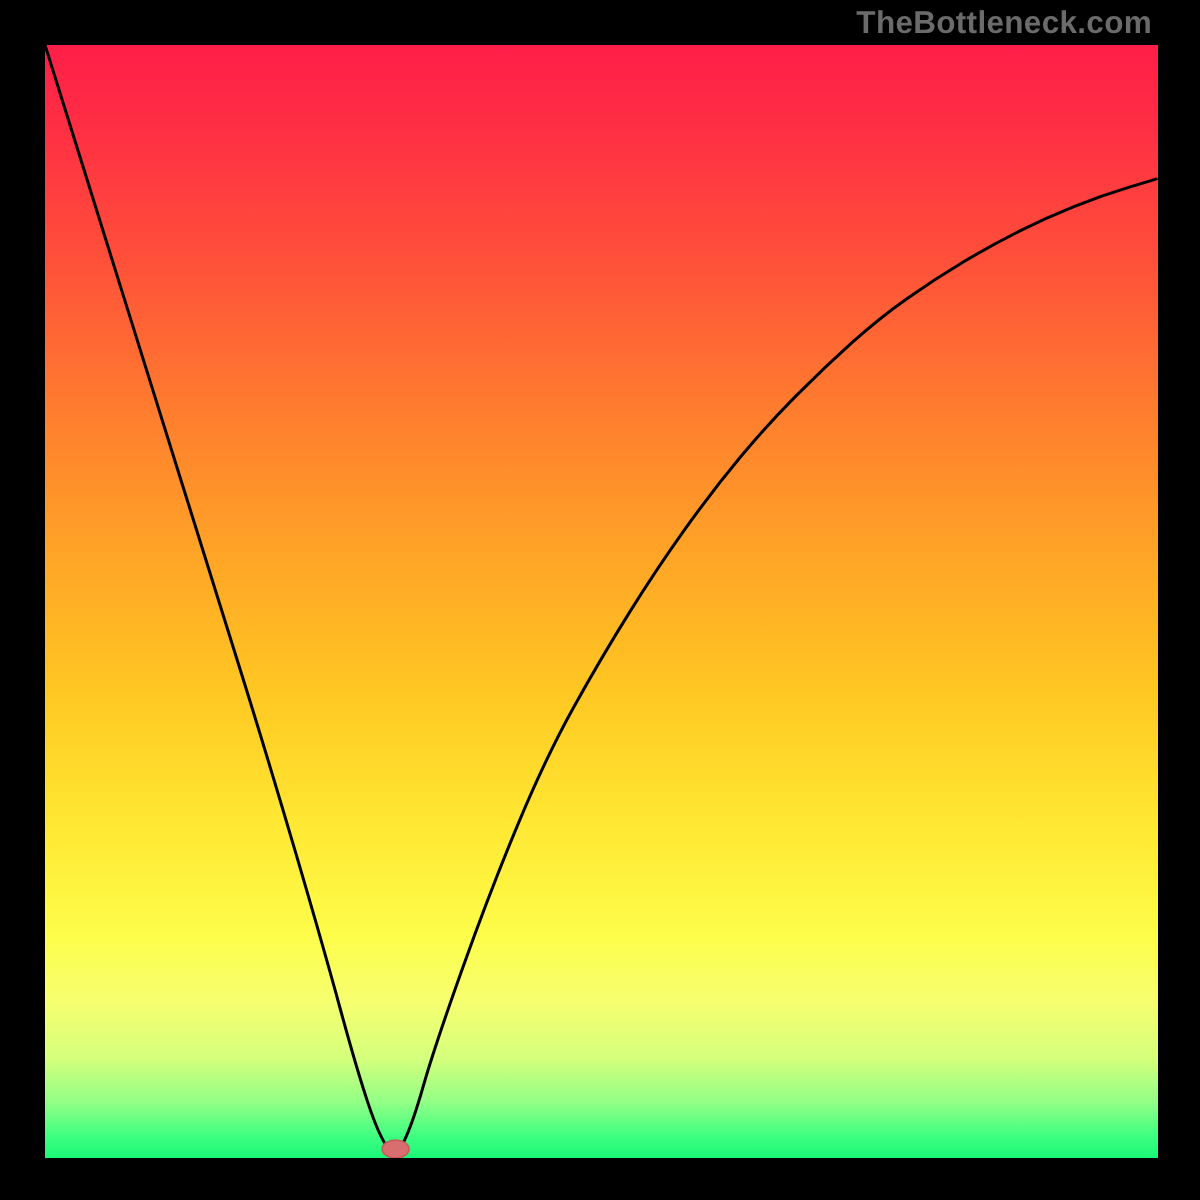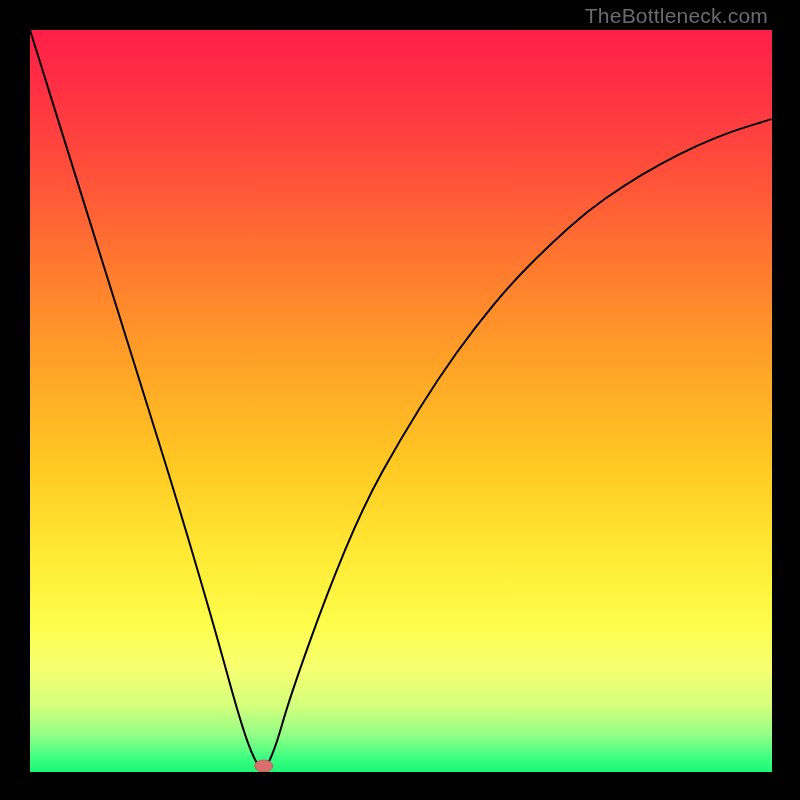--- a/index.html
+++ b/index.html
@@ -9,20 +9,21 @@
     height: 800px;
     overflow: hidden;
     background: #000;
     font-family: Arial, Helvetica, sans-serif;
   }
   .chart-wrap {
     position: relative;
     width: 800px;
     height: 656px;
     background: #000;
+    font-weight: bold;
   }
   .plot-area {
     position: absolute;
     left: 30px;
     top: 30px;
     width: 742px;
     height: 742px;
     
     background: linear-gradient(
       to bottom,

